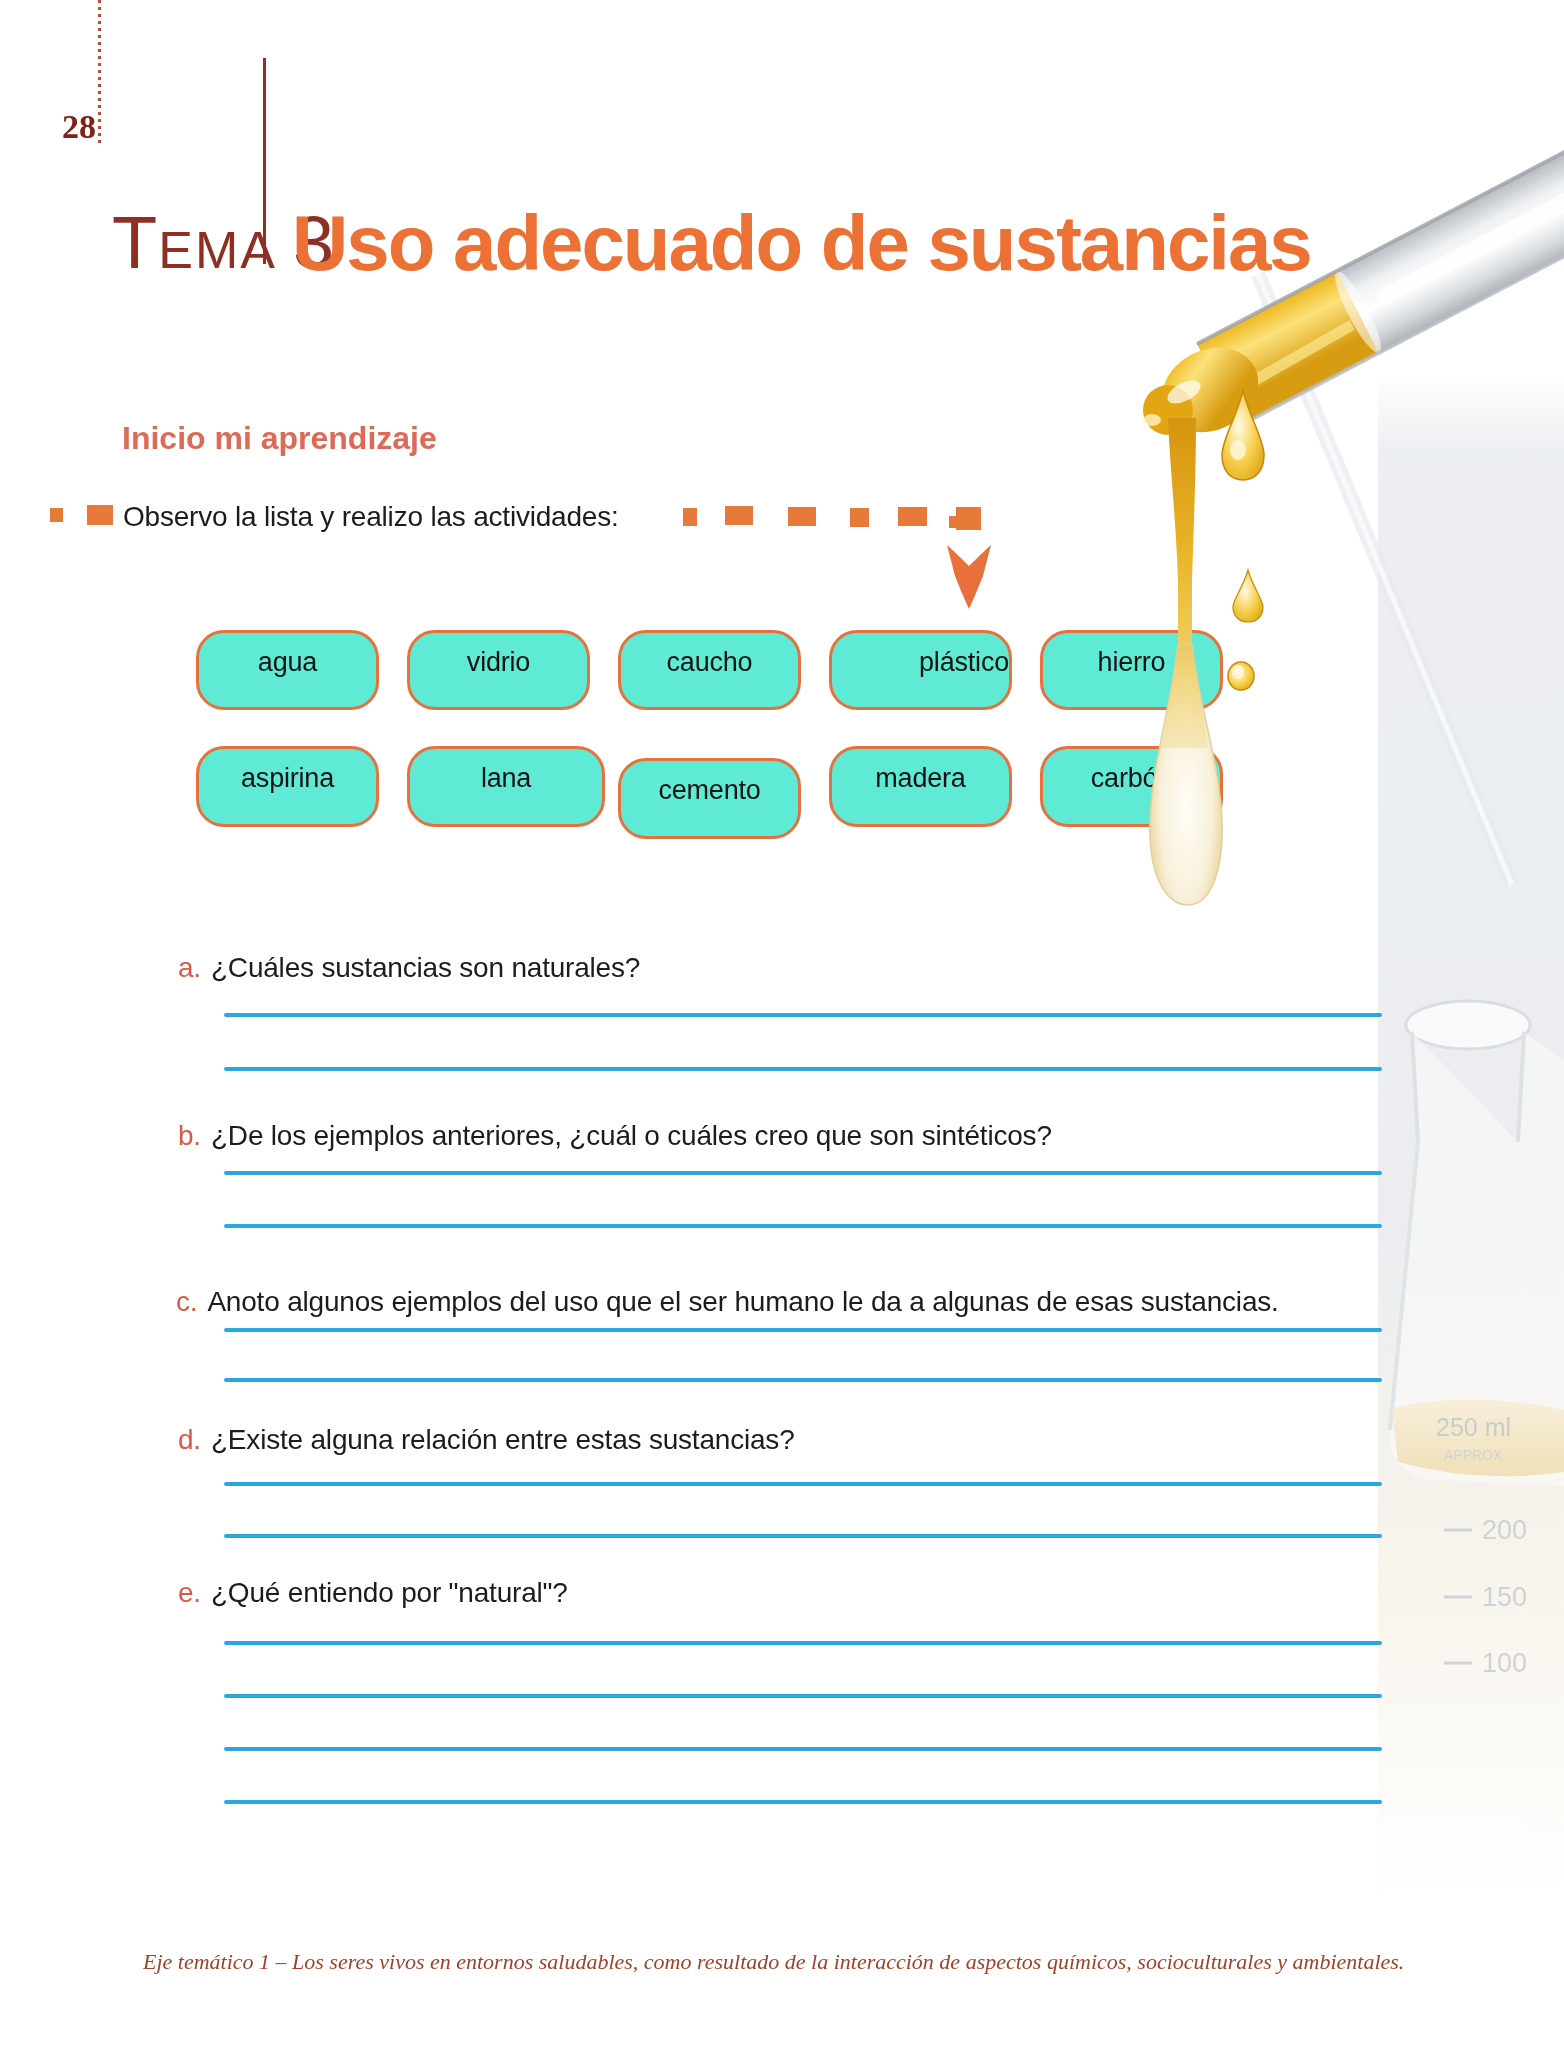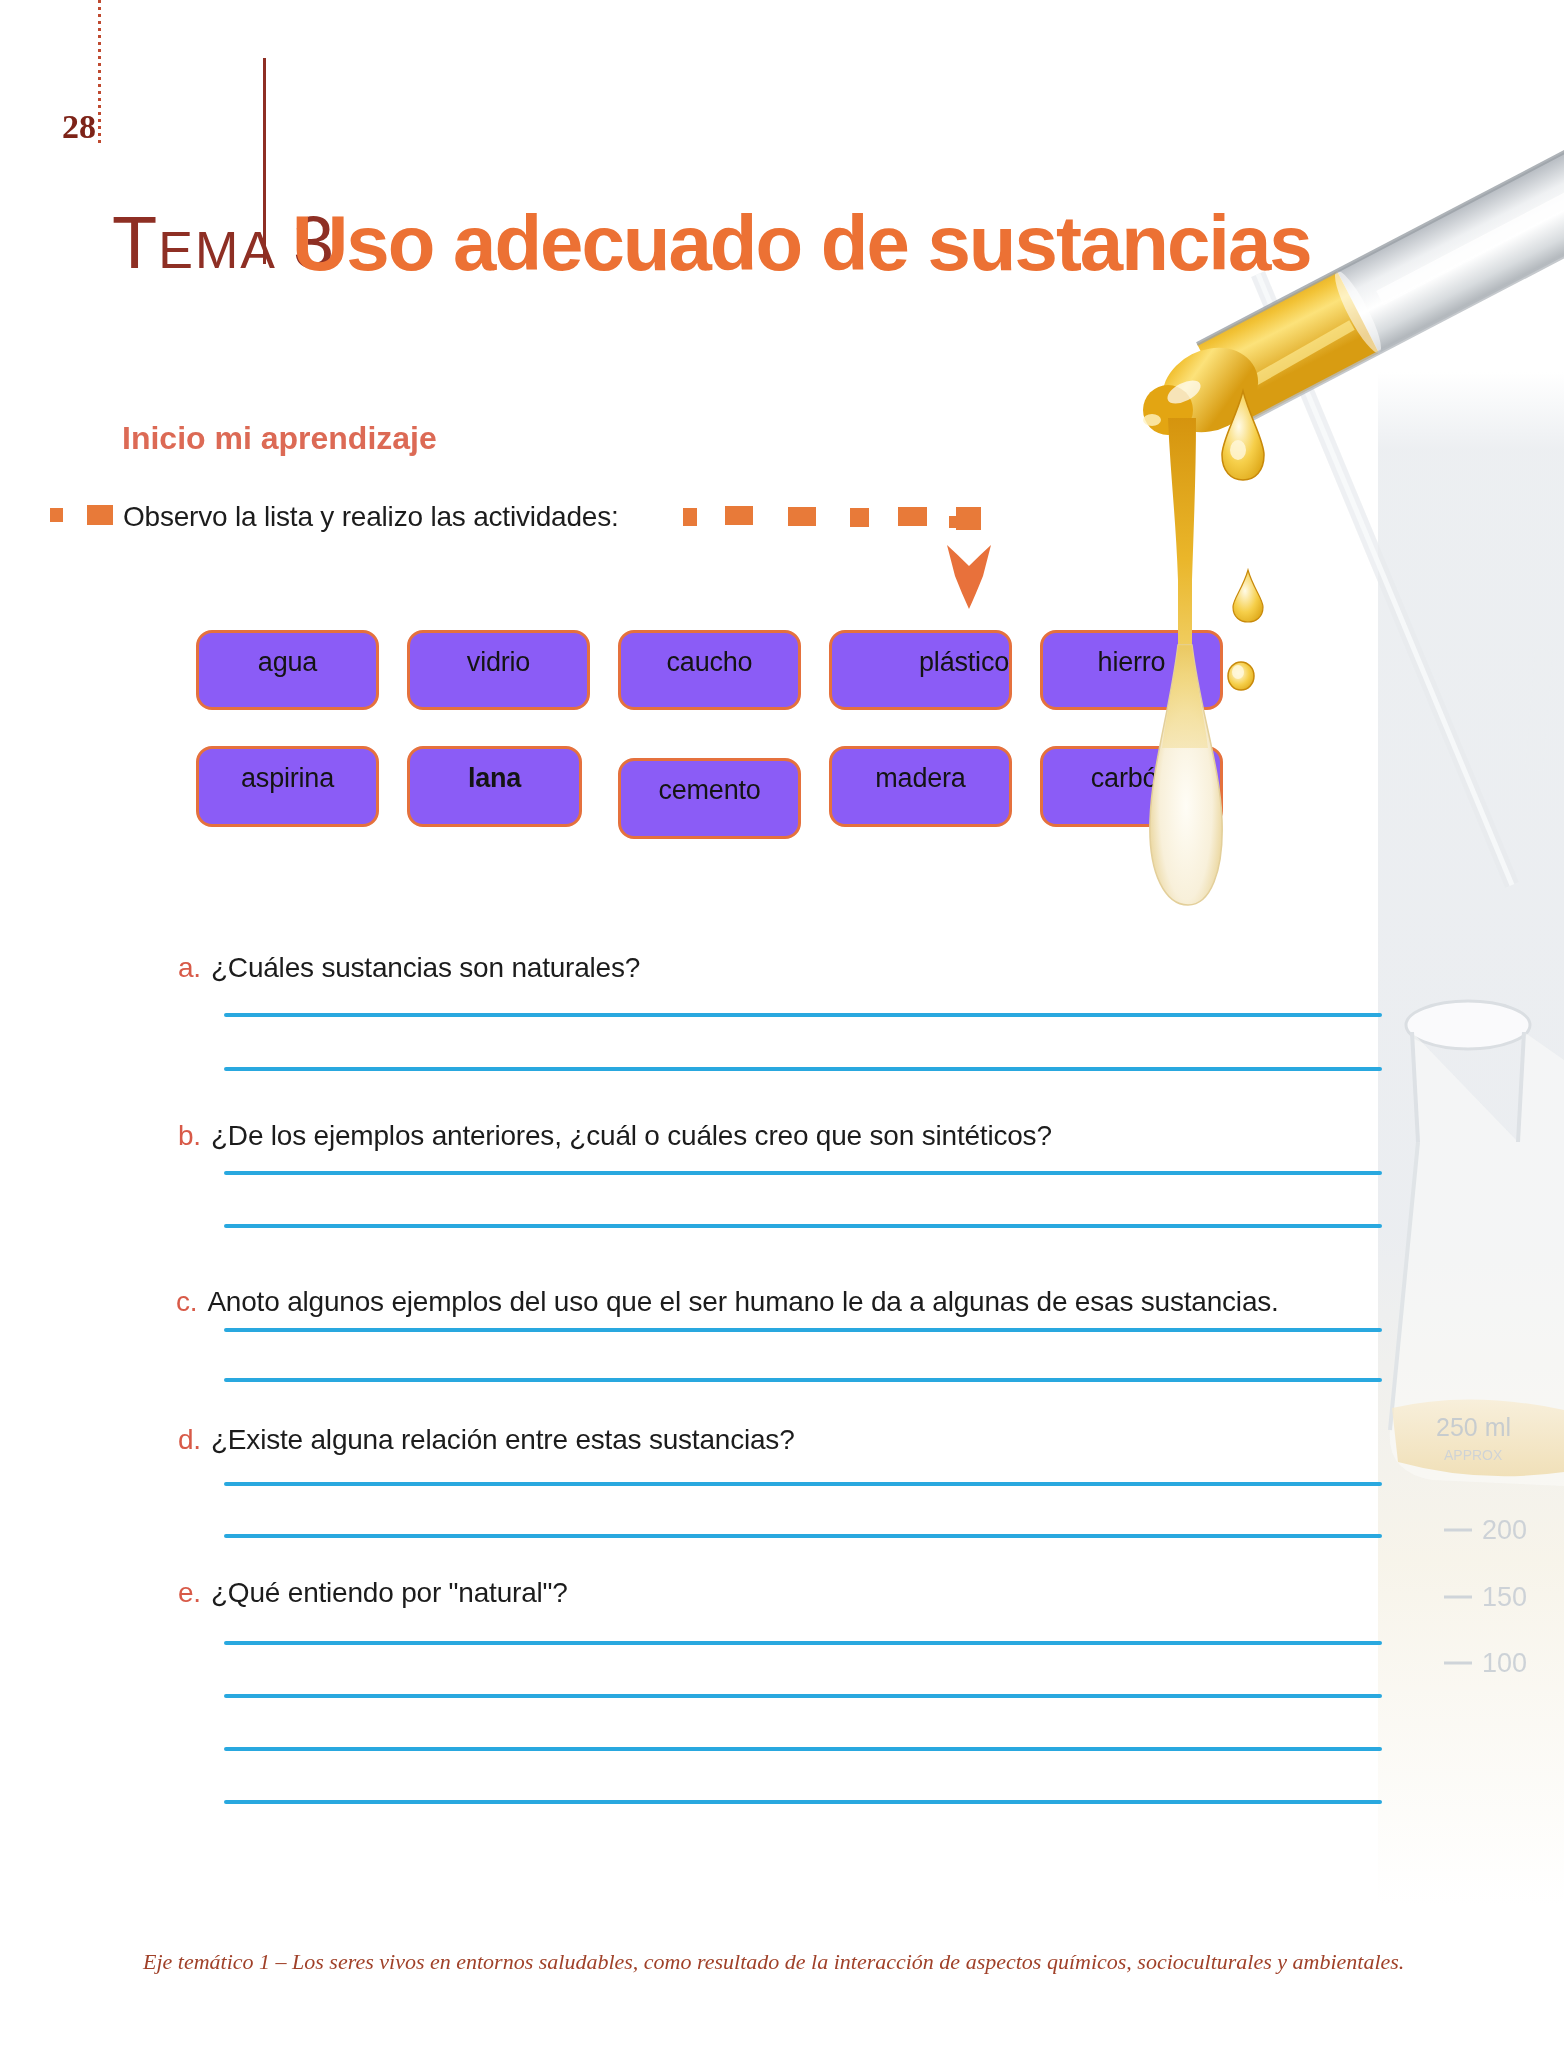--- a/index.html
+++ b/index.html
@@ -24,21 +24,21 @@
   .title2{left:100px;top:288px;font-size:78px;font-weight:bold;letter-spacing:-2px;
     color:var(--title-orange,#ec7134);white-space:nowrap;}
   .section-heading{left:122px;top:420px;font-size:32px;font-weight:bold;
     color:var(--section-coral,#dc6a55);}
 
   
   .instruction{left:123px;top:501px;font-size:28px;letter-spacing:-0.2px;color:var(--text-black,#1c1c1c);}
   .dash{background:var(--dash-orange,#e87a39);}
 
   
-  .word-box{border:3px solid var(--box-border-orange,#e5713d);border-radius:16px;background:#8b5cf6;
+  .word-box{border:3px solid var(--box-border-orange,#e5713d);border-radius:28px;background:#5eead4;
     display:flex;align-items:center;justify-content:center;box-sizing:border-box;padding-bottom:16px;}
   .word-box span{font-size:27px;letter-spacing:-0.2px;color:#141414;}
 
   
   .q-main{left:152px;top:897px;font-size:29px;white-space:nowrap;}
   .q-item{font-size:28px;letter-spacing:-0.2px;white-space:nowrap;}
   .q-label{color:var(--marker-coral,#d85a48);margin-right:10px;}
   .answer-line{left:224px;width:1158px;height:4px;background:var(--answer-line-blue,#29a8df);border-radius:2px;}
 
   
@@ -129,21 +129,21 @@
       </div>
       <div class="abs word-box" style="left: 829px; top: 630px; width: 183px; height: 80px; justify-content: flex-end;">
         <span>plástico</span>
       </div>
       <div class="abs word-box" style="left: 1040px; top: 630px; width: 183px; height: 80px;">
         <span>hierro</span>
       </div>
       <div class="abs word-box" style="left: 196px; top: 746px; width: 183px; height: 81px;">
         <span>aspirina</span>
       </div>
-      <div class="abs word-box" style="left: 407px; top: 746px; width: 175px; height: 81px; font-weight: bold;">
+      <div class="abs word-box" style="left: 407px; top: 746px; width: 198px; height: 81px;">
         <span>lana</span>
       </div>
       <div class="abs word-box" style="left: 618px; top: 746px; width: 183px; height: 81px; margin-top: 12px;">
         <span>cemento</span>
       </div>
       <div class="abs word-box" style="left: 829px; top: 746px; width: 183px; height: 81px;">
         <span>madera</span>
       </div>
       <div class="abs word-box" style="left: 1040px; top: 746px; width: 183px; height: 81px;">
         <span>carbón</span>

